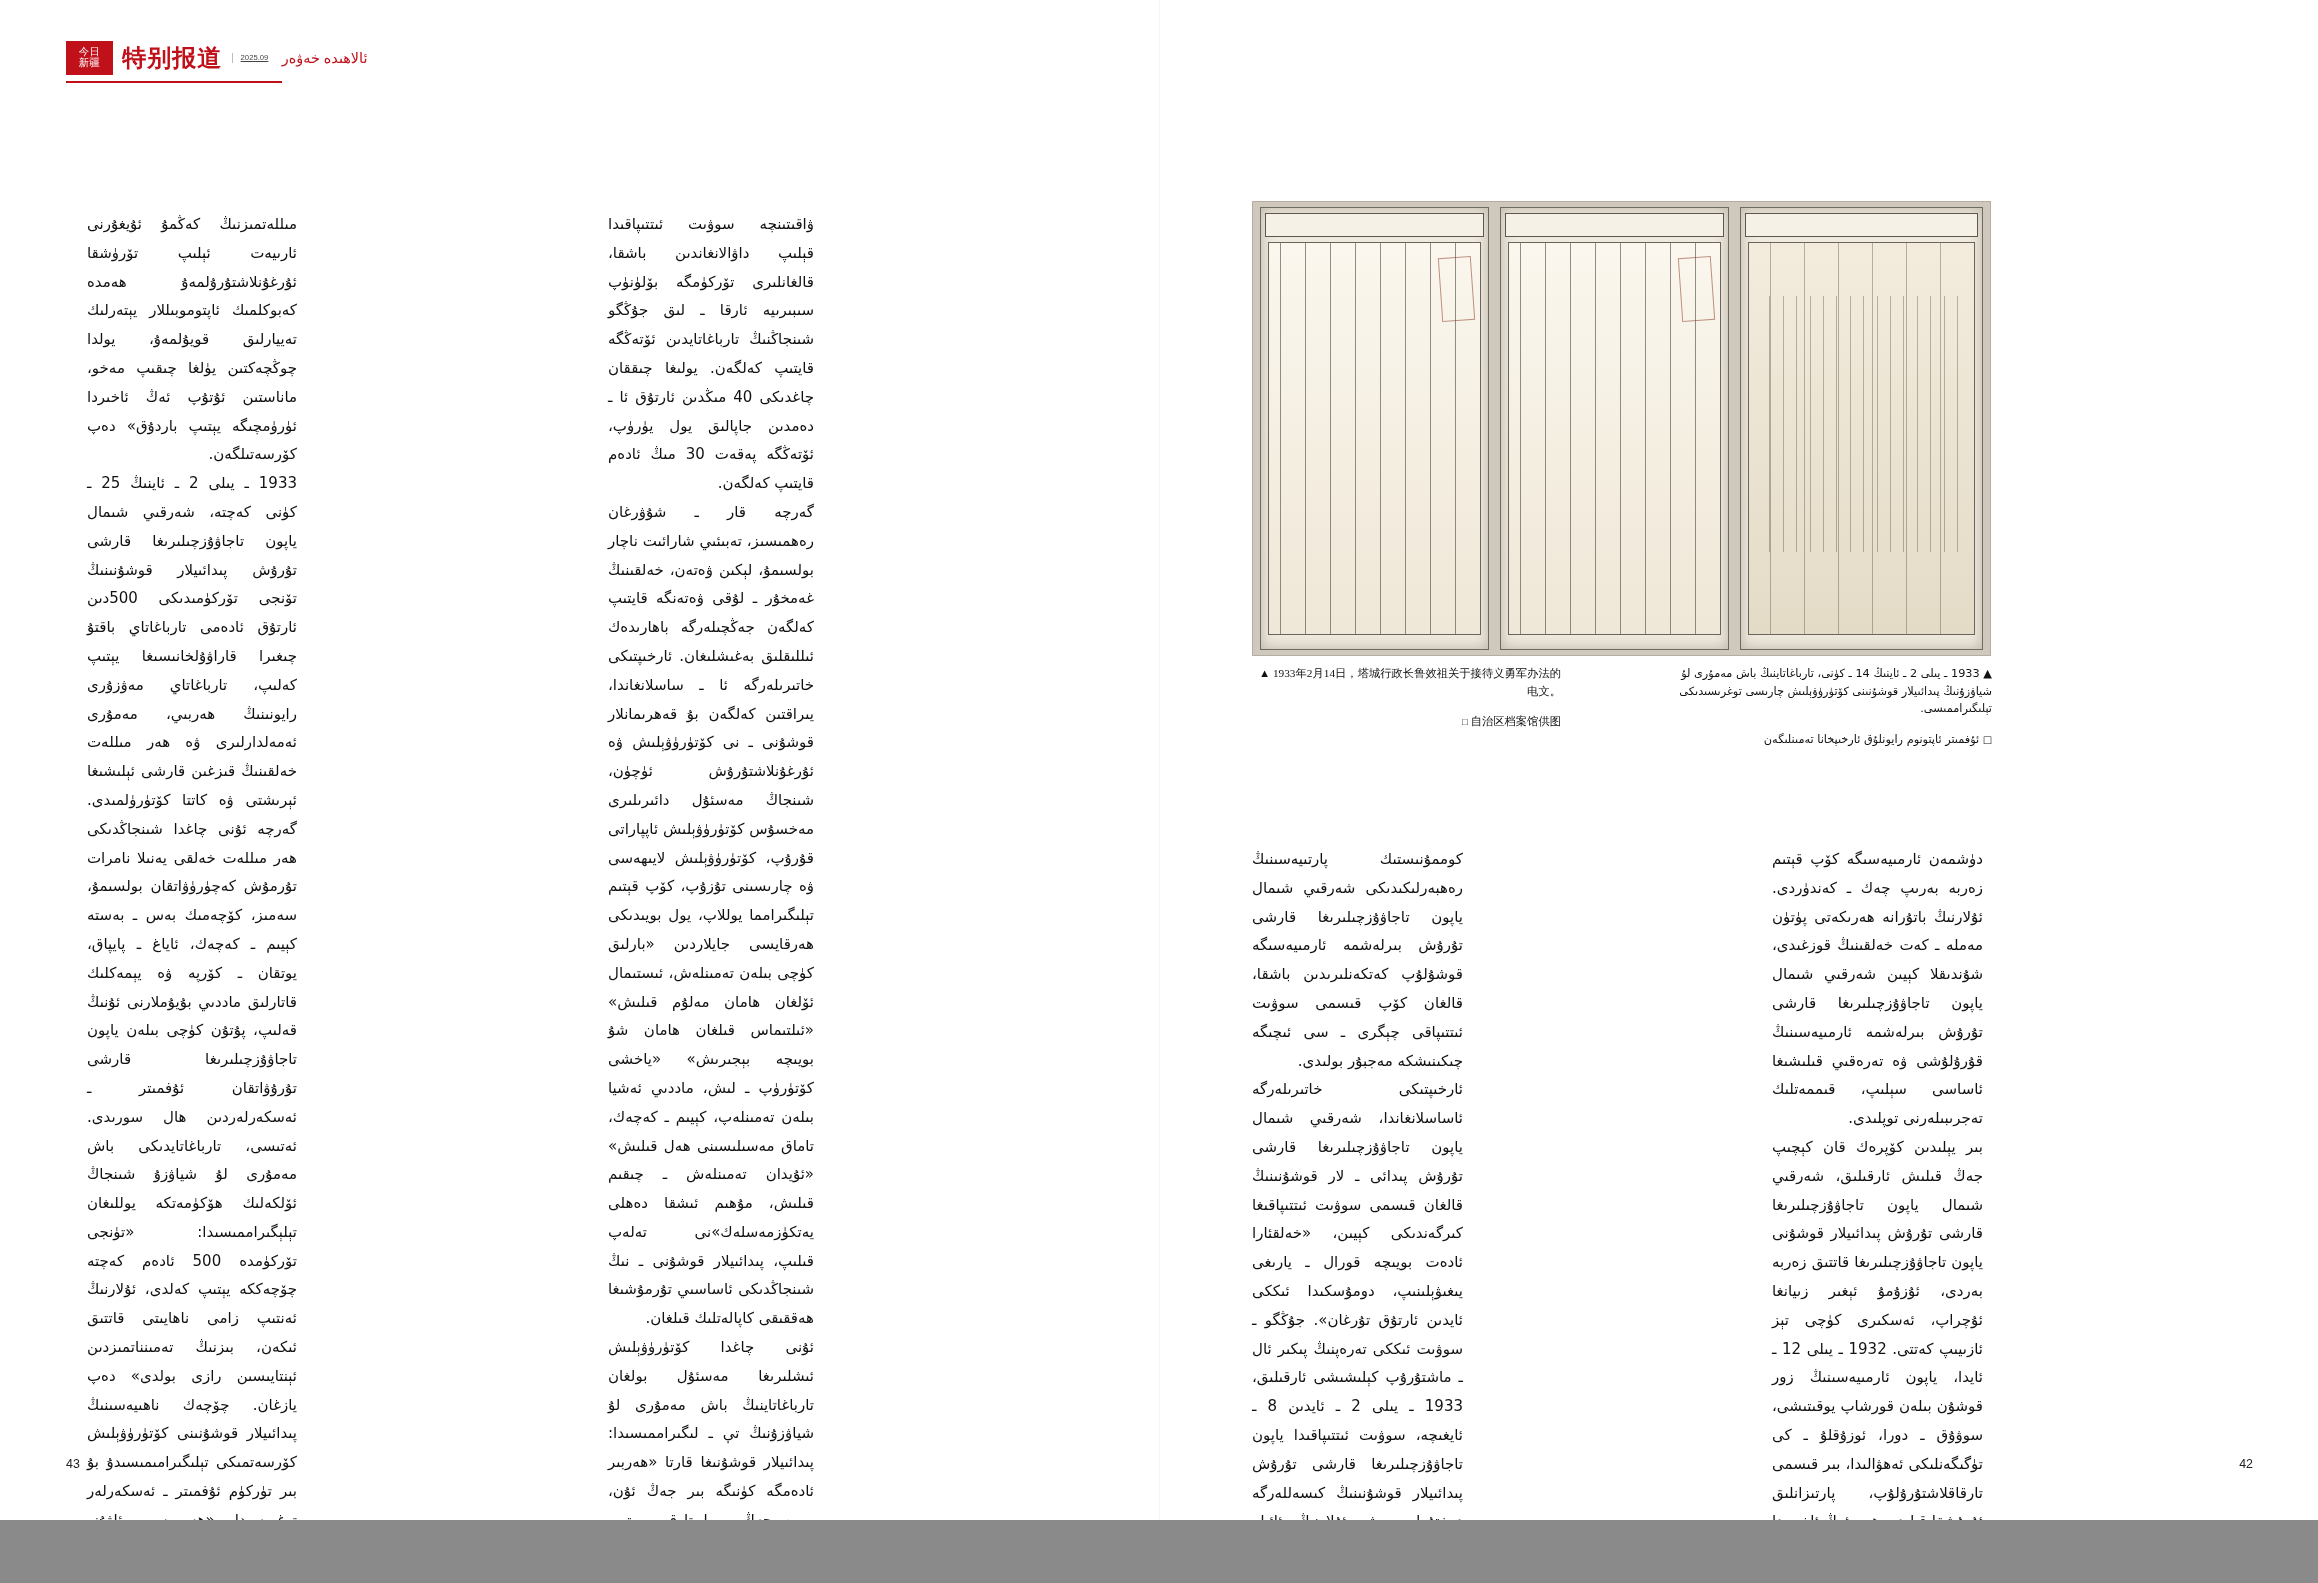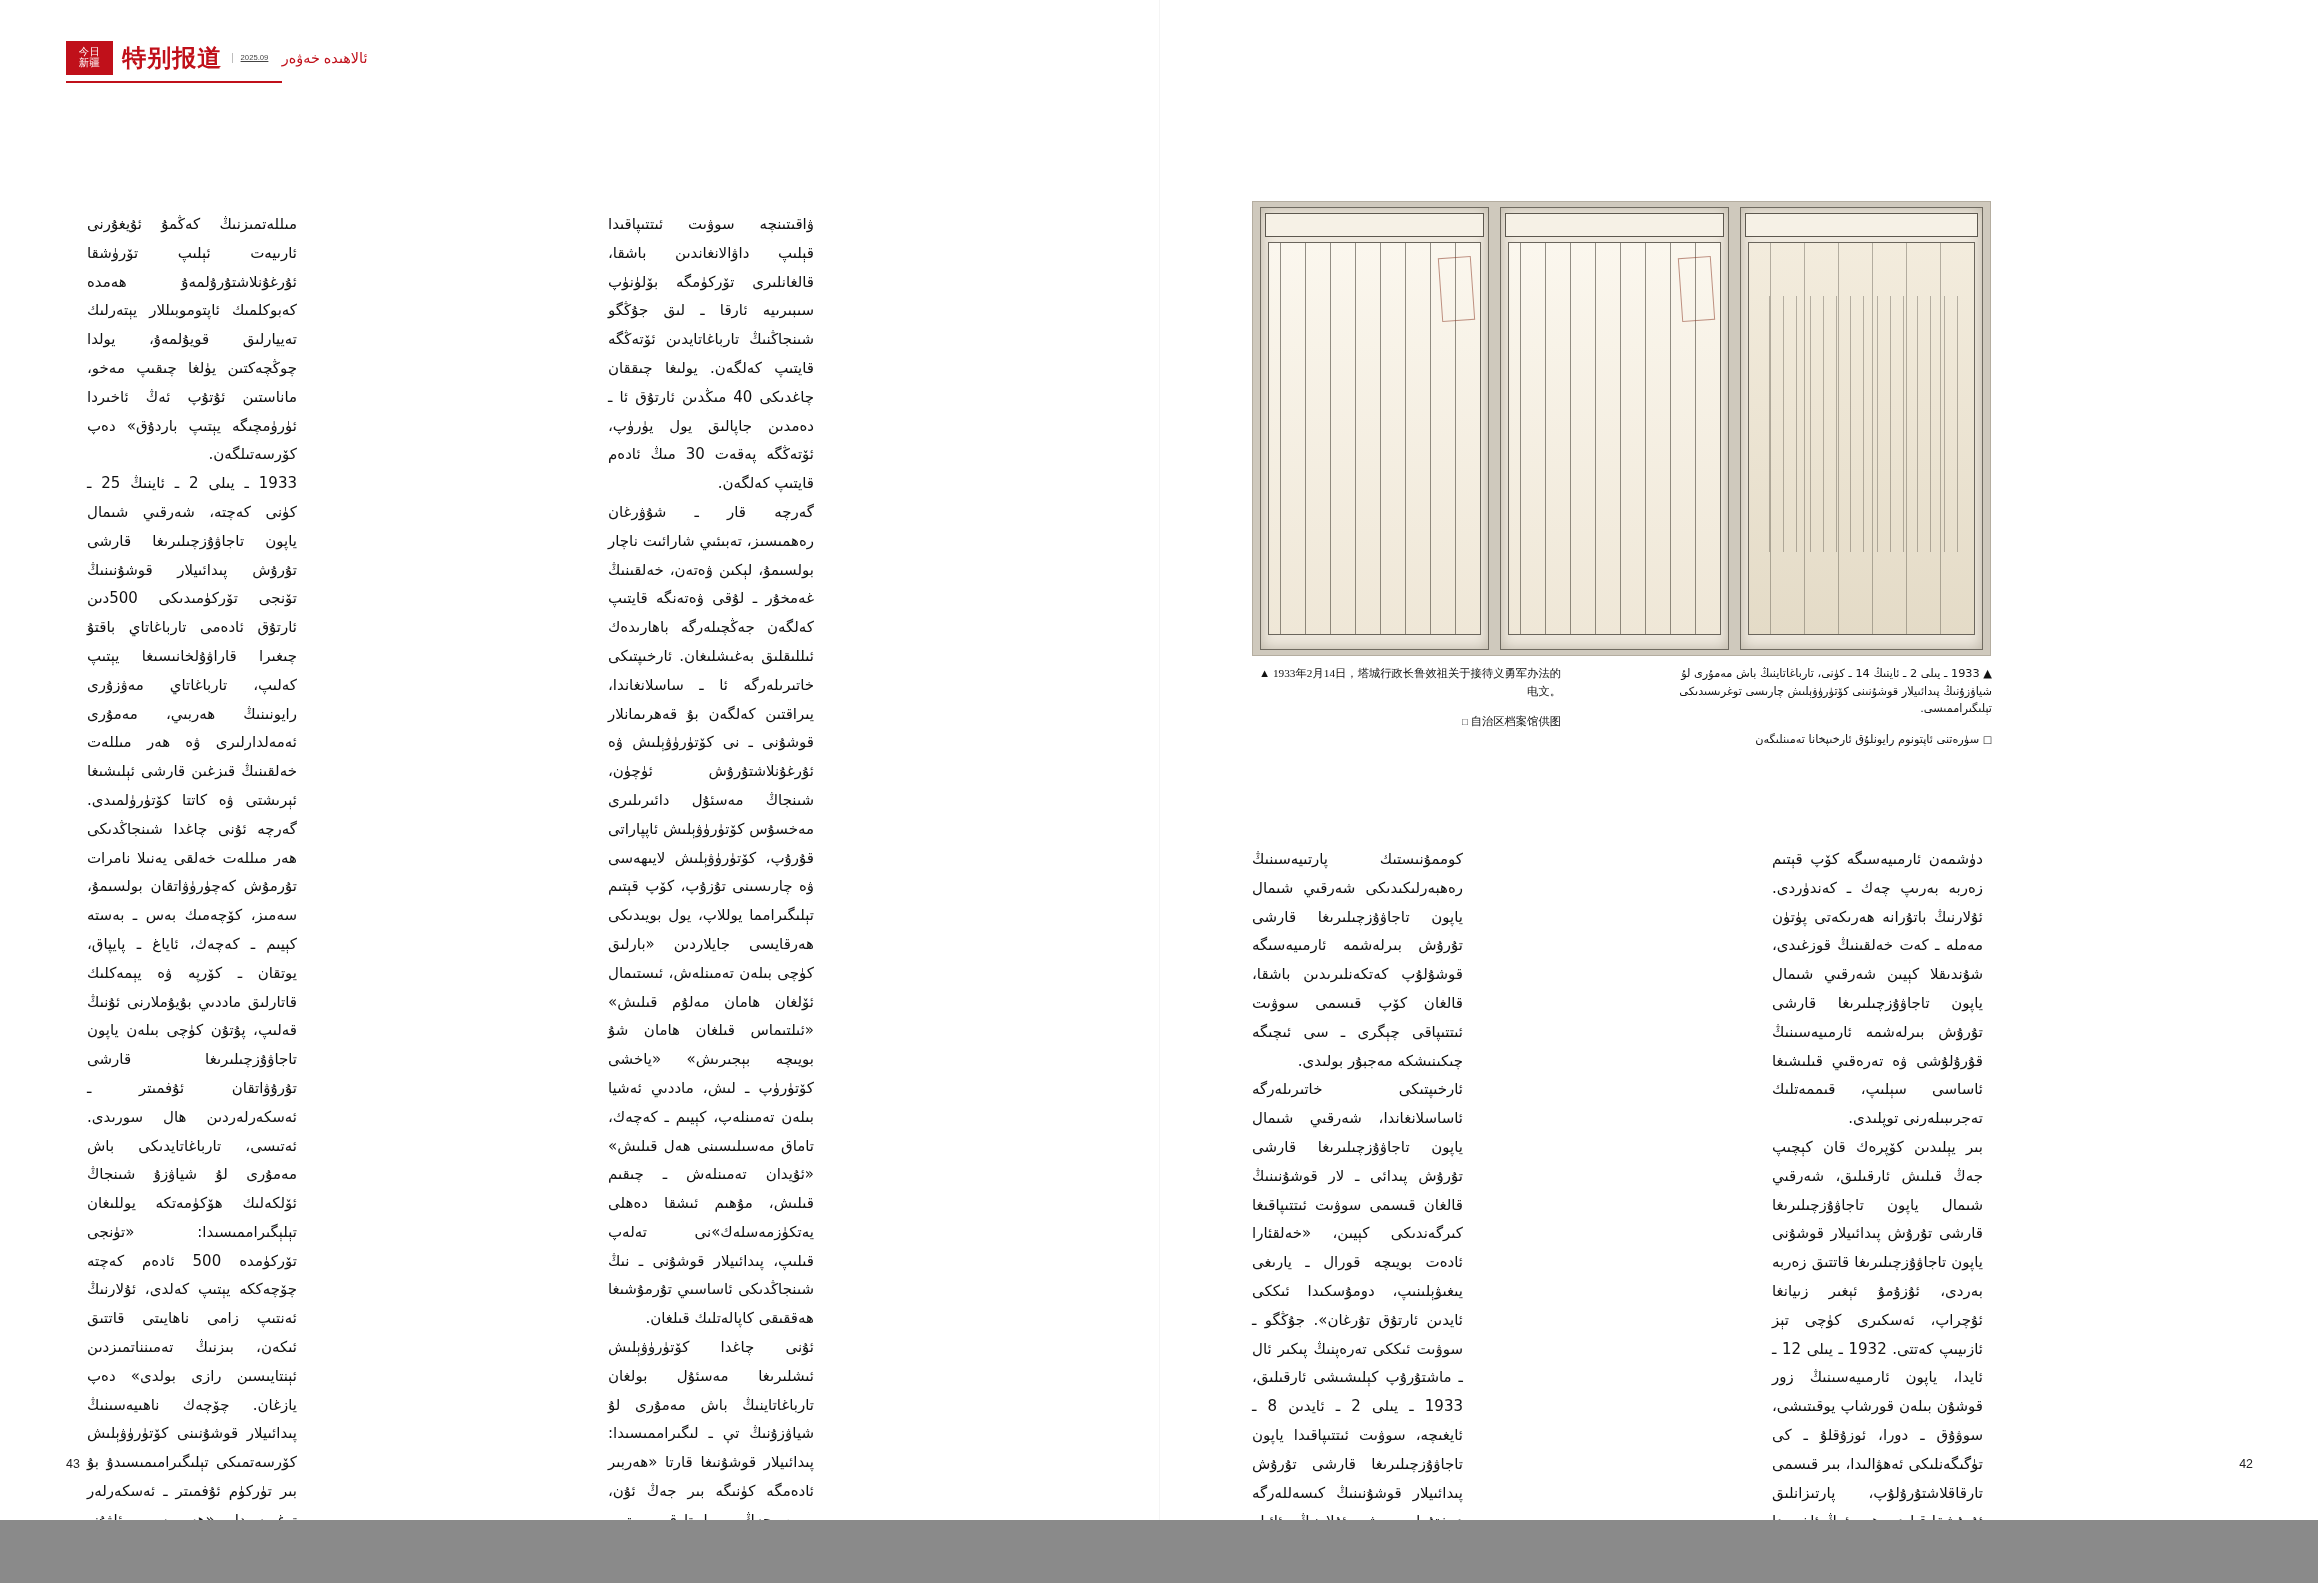--- a/index.html
+++ b/index.html
@@ -252,21 +252,21 @@
       <span class="sq">□</span>
       <span>自治区档案馆供图</span>
     </span>
   </div>
 
   <div class="cap cap-uy">
     <span class="tri">▲</span>
     <span>1933 ـ يىلى 2 ـ ئاينىڭ 14 ـ كۈنى، تارباغاتاينىڭ باش مەمۇرى لۇ شياۋزۇنىڭ پىدائىيلار قوشۇنىنى كۆتۈرۈۋېلىش چارىسى توغرىسىدىكى تېلىگىراممىسى.</span>
     <span class="credit">
       <span class="sq">□</span>
-      <span>سۈرەتنى ئاپتونوم رايونلۇق ئارخىپخانا تەمىنلىگەن</span>
+      <span>ئۇفمىتر ئاپتونوم رايونلۇق ئارخىپخانا تەمىنلىگەن</span>
     </span>
   </div>
 
   <div class="col" id="col-c">
     <p>كوممۇنىستىك پارتىيەسىنىڭ رەھبەرلىكىدىكى شەرقىي شىمال ياپون تاجاۋۇزچىلىرىغا قارشى تۇرۇش بىرلەشمە ئارمىيەسىگە قوشۇلۇپ كەتكەنلىرىدىن باشقا، قالغان كۆپ قىسمى سوۋىت ئىتتىپاقى چېگرى ـ سى ئىچىگە چىكىنىشكە مەجبۇر بولىدى.</p>
     <p>ئارخىپتىكى خاتىرىلەرگە ئاساسلانغاندا، شەرقىي شىمال ياپون تاجاۋۇزچىلىرىغا قارشى تۇرۇش پىدائى ـ لار قوشۇنىنىڭ قالغان قىسمى سوۋىت ئىتتىپاقىغا كىرگەندىكى كېيىن، «خەلقئارا ئادەت بويىچە قورال ـ يارىغى يىغىۋېلىنىپ، دومۇسكىدا ئىككى ئايدىن ئارتۇق تۇرغان». جۇڭگو ـ سوۋىت ئىككى تەرەپنىڭ پىكىر ئال ـ ماشتۇرۇپ كېلىشىشى ئارقىلىق، 1933 ـ يىلى 2 ـ ئايدىن 8 ـ ئايغىچە، سوۋىت ئىتتىپاقىدا ياپون تاجاۋۇزچىلىرىغا قارشى تۇرۇش پىدائىيلار قوشۇنىنىڭ كىسەللەرگە دوختۇرلىرى ۋە ئۇلارنىڭ ئائىلە تەۋەلىرىدىن ياردەملار</p>
   </div>
 
   <div class="col" id="col-d">
     <p>دۈشمەن ئارمىيەسىگە كۆپ قېتىم زەربە بەرىپ چەك ـ كەندۈردى. ئۇلارنىڭ باتۇرانە ھەرىكەتى پۈتۈن مەملە ـ كەت خەلقىنىڭ قوزغىدى، شۇندىقلا كېيىن شەرقىي شىمال ياپون تاجاۋۇزچىلىرىغا قارشى تۇرۇش بىرلەشمە ئارمىيەسىنىڭ قۇرۇلۇشى ۋە تەرەقىي قىلىشىغا ئاساسى سېلىپ، قىممەتلىك تەجرىبىلەرنى توپلىدى.</p>

